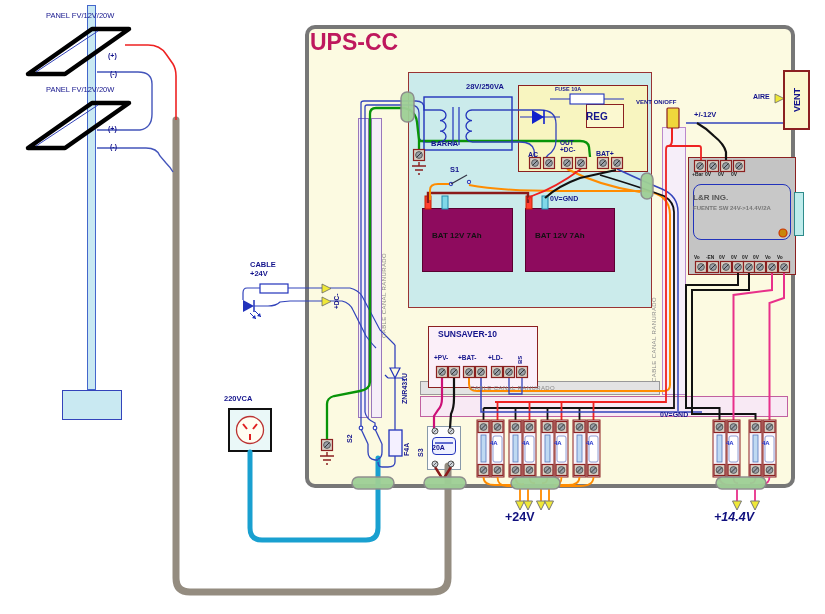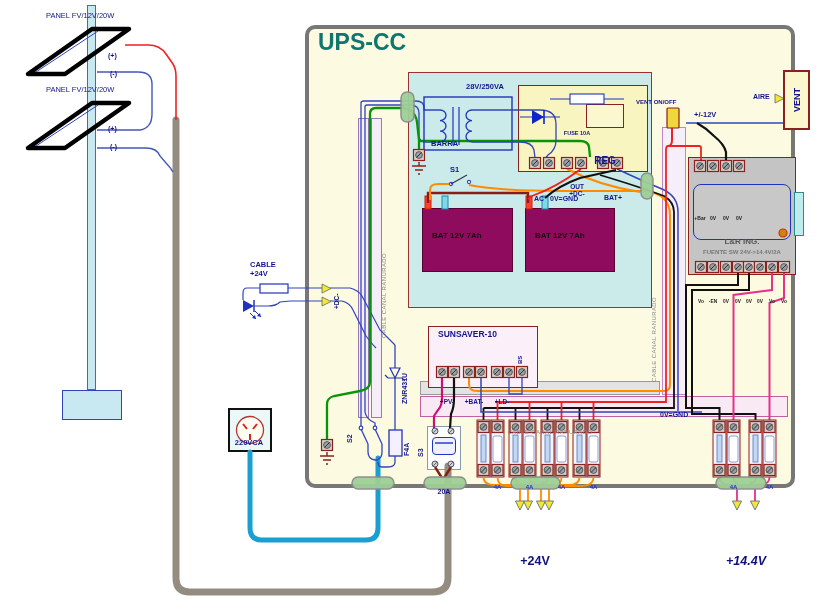--- a/index.html
+++ b/index.html
@@ -1,21 +1,21 @@
 <!DOCTYPE html>
 <html><head>
 <meta charset="utf-8">
 <style>
   html,body{margin:0;padding:0;background:#fff;}
   #stage{position:relative;width:825px;height:614px;background:#ffffff;overflow:hidden;
          font-family:"Liberation Sans",sans-serif;}
   .box{position:absolute;box-sizing:border-box;}
   .lbl{position:absolute;font:bold 7px "Liberation Sans",sans-serif;color:#14148C;
        white-space:nowrap;z-index:30;line-height:1.1;}
-  .ctr{text-align:center;margin-top:44px;}
+  .ctr{text-align:left;}
   .vert{writing-mode:vertical-rl;transform:rotate(180deg);}
   .chantxt{color:#8a8a8a;font-weight:normal;font-size:6px;letter-spacing:.4px;}
   svg.layer{position:absolute;left:0;top:0;z-index:20;pointer-events:none;}
 </style>
 </head>
 <body>
 
 <div id="stage">
 
   <div class="box" style="left:87px;top:5px;width:9px;height:385px;background:#C9E9F2;border:1px solid #4466CC;z-index:1;"></div>
@@ -261,21 +261,21 @@
     <line x1="435" y1="443" x2="453" y2="443" stroke="#2233BB" stroke-width="1.4"></line>
   </svg>
 
   <div class="lbl" style="left:46px;top:12px;font-weight:normal;font-size:7.5px;">PANEL FV/12V/20W</div>
   <div class="lbl" style="left:108px;top:52px;">(+)</div>
   <div class="lbl" style="left:110px;top:70px;">(-)</div>
   <div class="lbl" style="left:46px;top:86px;font-weight:normal;font-size:7.5px;">PANEL FV/12V/20W</div>
   <div class="lbl" style="left:108px;top:125px;">(+)</div>
   <div class="lbl" style="left:110px;top:143px;">(-)</div>
 
-  <div class="lbl" style="left:318px;top:30px;font-size:23px;color:#0f766e;">UPS-CC</div>
+  <div class="lbl" style="left:310px;top:30px;font-size:23px;color:#be185d;">UPS-CC</div>
 
   <div class="lbl" style="left:426px;top:83px;font-size:7.5px;margin-left:40px;">28V/250VA</div>
   <div class="lbl" style="left:431px;top:140px;font-size:7.5px;">BARRA</div>
   <div class="lbl ctr" style="left:555px;top:86px;width:44px;font-size:5.5px;">FUSE 10A</div>
   <div class="lbl ctr" style="left:586px;top:111px;width:38px;font-size:10px;">REG</div>
   <div class="lbl ctr" style="left:528px;top:151px;width:22px;">AC</div>
   <div class="lbl ctr" style="left:560px;top:139px;width:34px;font-size:6.5px;">OUT</div>
   <div class="lbl ctr" style="left:560px;top:146px;width:34px;font-size:6.5px;">+DC-</div>
   <div class="lbl ctr" style="left:596px;top:150px;width:34px;">BAT+</div>
   <div class="lbl" style="left:450px;top:166px;font-size:7.5px;">S1</div>

